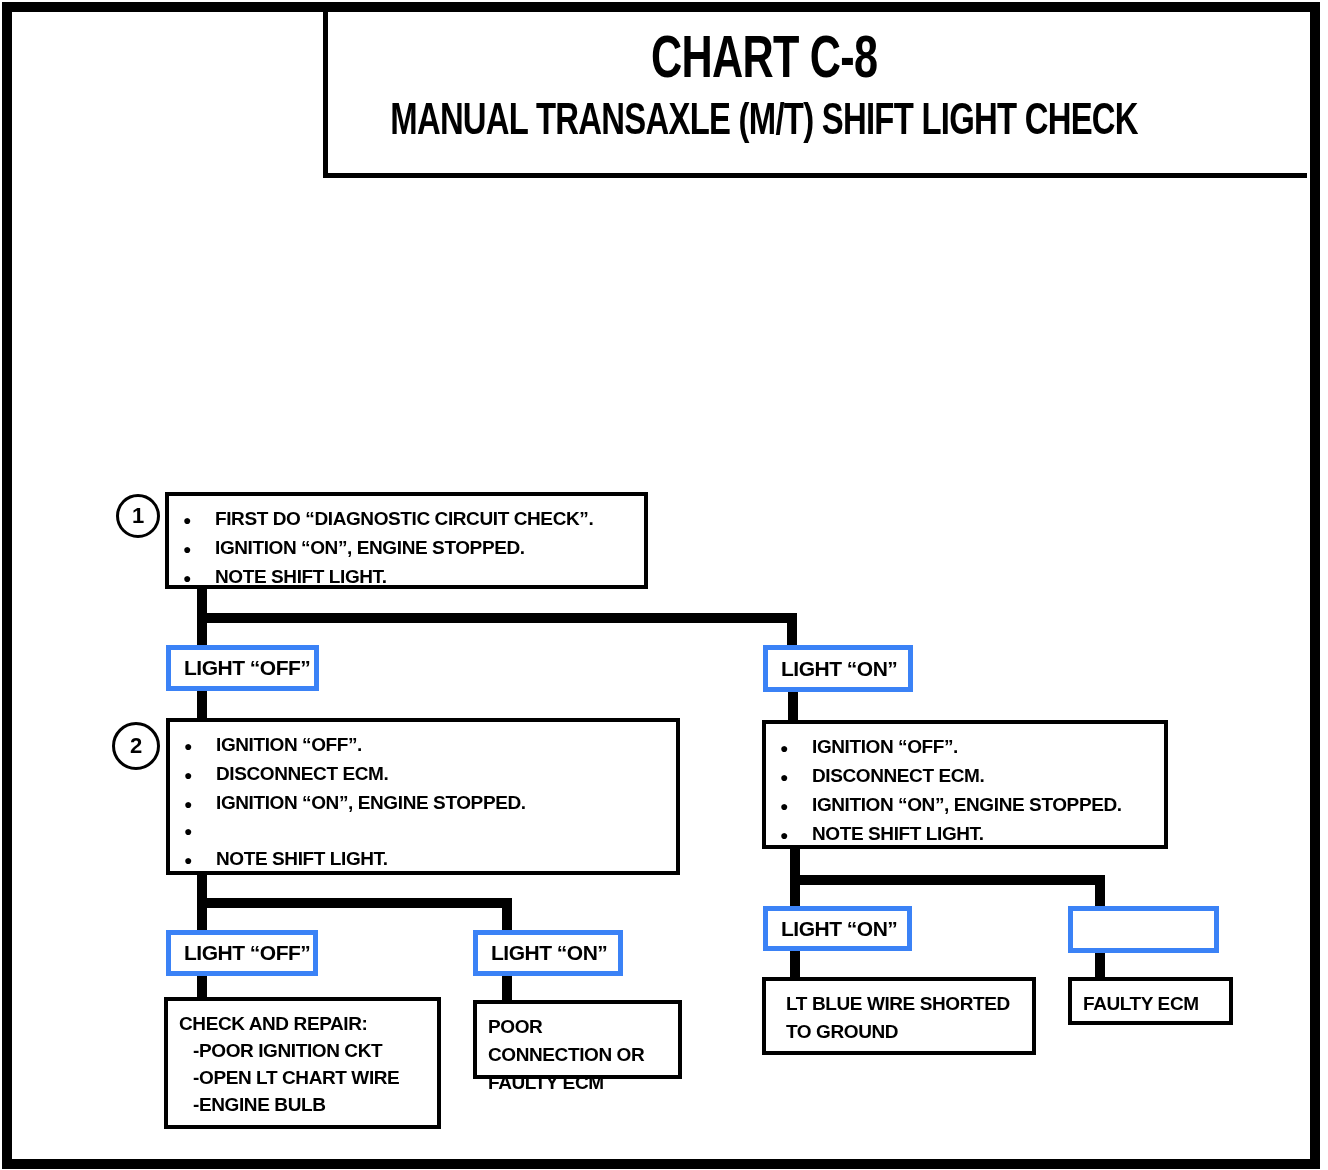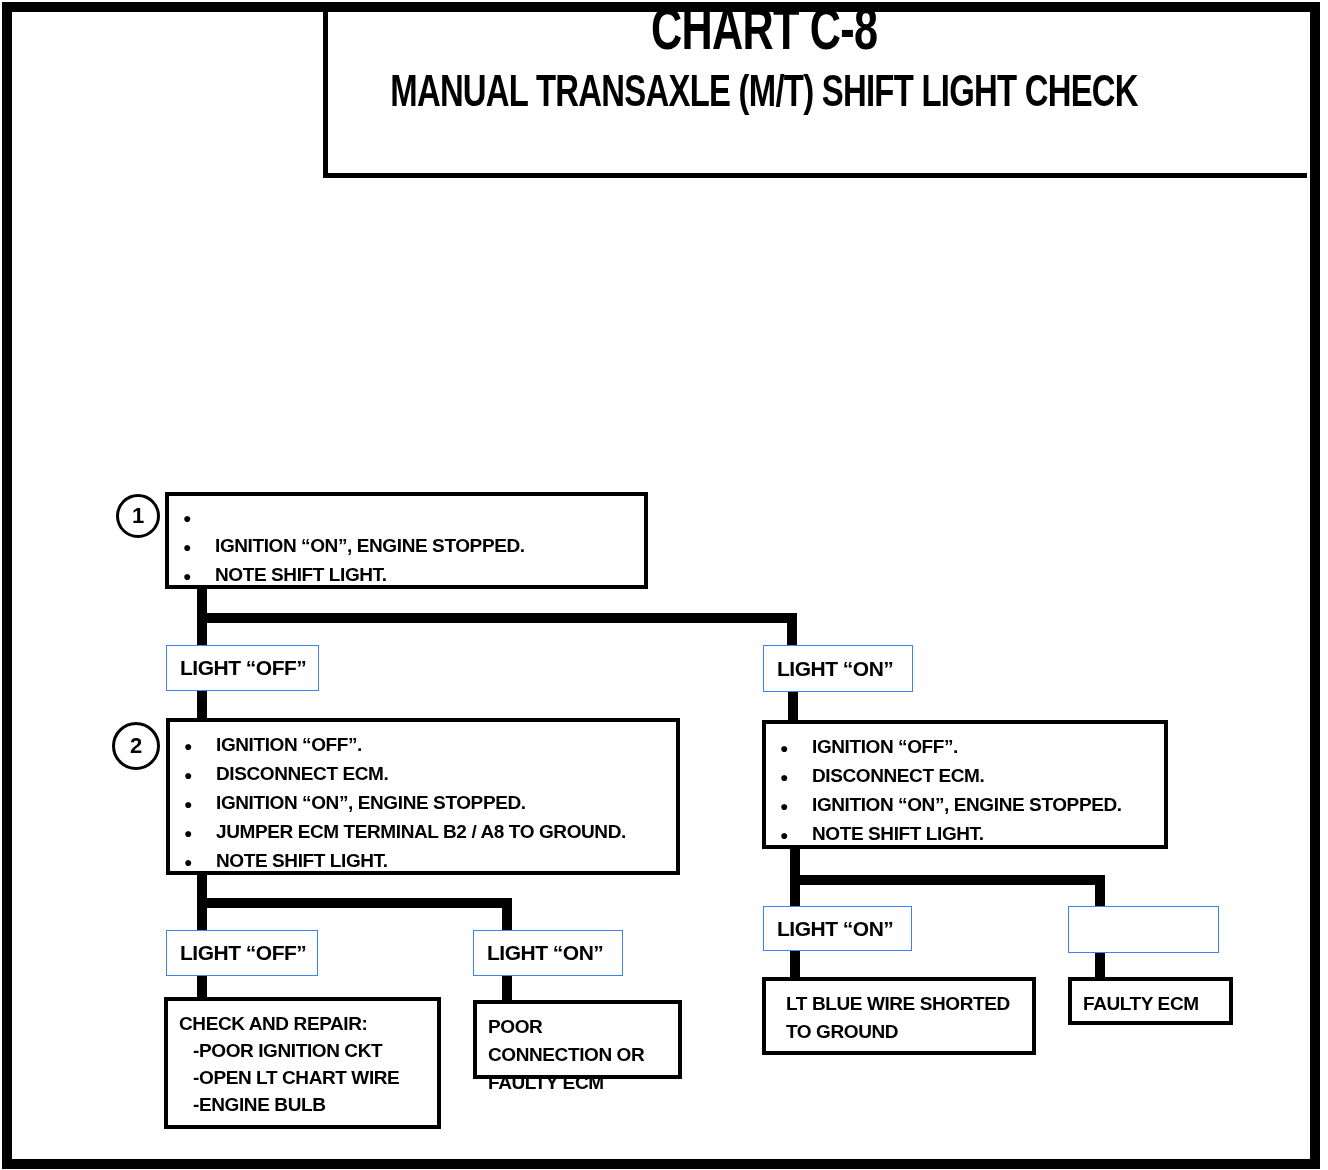--- a/index.html
+++ b/index.html
@@ -11,35 +11,35 @@
   }
   .frame {
     position:absolute; left:2px; top:2px; right:8px; bottom:1px;
     border:10px solid #000; pointer-events:none;
   }
   
   .titlebox {
     position:absolute; left:323px; top:12px; width:984px; height:166px;
     border-left:5px solid #000; border-bottom:5px solid #000;
     background:#fff; box-sizing:border-box;
-    display:flex; flex-direction:column; align-items:center; 
+    display:flex; flex-direction:column; align-items:center; justify-content:center;
   }
   .titlebox .inner { display:flex; flex-direction:column; align-items:center; transform:translateX(-53px); margin-top:-18px; }
   .title-main  { font-size:60px; font-weight:bold; letter-spacing:-1px; transform:scaleX(.72); white-space:nowrap; }
   .title-sub   { font-size:45px; font-weight:bold; letter-spacing:-1px; transform:scaleX(.73); white-space:nowrap; margin-top:2px; }
   
   .step-box {
     position:absolute; background:#fff; border:4px solid #000;
     box-sizing:border-box; padding:9px 8px 4px 14px;
   }
   .li-row { display:flex; align-items:baseline; line-height:27px; font-size:19px; font-weight:bold; letter-spacing:-0.4px; white-space:nowrap; }
   .li-marker { flex:0 0 32px; font-size:14px; }
   .dash-row .li-marker { flex:0 0 20px; font-size:19px; }
   .light-box {
-    position:absolute; background:#fff; border:1px solid #3b82f6;
+    position:absolute; background:#fff; border:5px solid #3b82f6;
     box-sizing:border-box; display:flex; align-items:center;
     padding-left:13px; font-size:21px; font-weight:bold; letter-spacing:-0.5px;
     white-space:nowrap;
   }
   .result-box {
     position:absolute; background:#fff; border:4px solid #000;
     box-sizing:border-box; padding:9px 8px 4px 11px;
     font-size:19px; font-weight:bold; line-height:28px; letter-spacing:-0.4px;
   }
   .circle-num {
@@ -79,20 +79,21 @@
   <div class="conn" style="left:790px; top:946px; width:10px; height:36px;"></div>
   <div class="conn" style="left:1095px; top:948px; width:10px; height:34px;"></div>
 
   <div class="circle-num" style="left:116px; top:494px; width:44px; height:44px;">
     <span>1</span>
   </div>
   <div class="step-box" style="left:165px; top:492px; width:483px; height:97px;">
     <div>
         <div class="li-row">
           <span class="li-marker">●</span>
+          <span class="li-text">FIRST DO “DIAGNOSTIC CIRCUIT CHECK”.</span>
         </div>
         <div class="li-row">
           <span class="li-marker">●</span>
           <span class="li-text">IGNITION “ON”, ENGINE STOPPED.</span>
         </div>
         <div class="li-row">
           <span class="li-marker">●</span>
           <span class="li-text">NOTE SHIFT LIGHT.</span>
         </div>
       </div>
@@ -117,21 +118,20 @@
         <div class="li-row">
           <span class="li-marker">●</span>
           <span class="li-text">DISCONNECT ECM.</span>
         </div>
         <div class="li-row">
           <span class="li-marker">●</span>
           <span class="li-text">IGNITION “ON”, ENGINE STOPPED.</span>
         </div>
         <div class="li-row">
           <span class="li-marker">●</span>
-          <span class="li-text">JUMPER ECM TERMINAL B2 / A8 TO GROUND.</span>
         </div>
         <div class="li-row">
           <span class="li-marker">●</span>
           <span class="li-text">NOTE SHIFT LIGHT.</span>
         </div>
       </div>
   </div>
 
   <div class="step-box" style="left:762px; top:720px; width:406px; height:129px;">
     <div>

